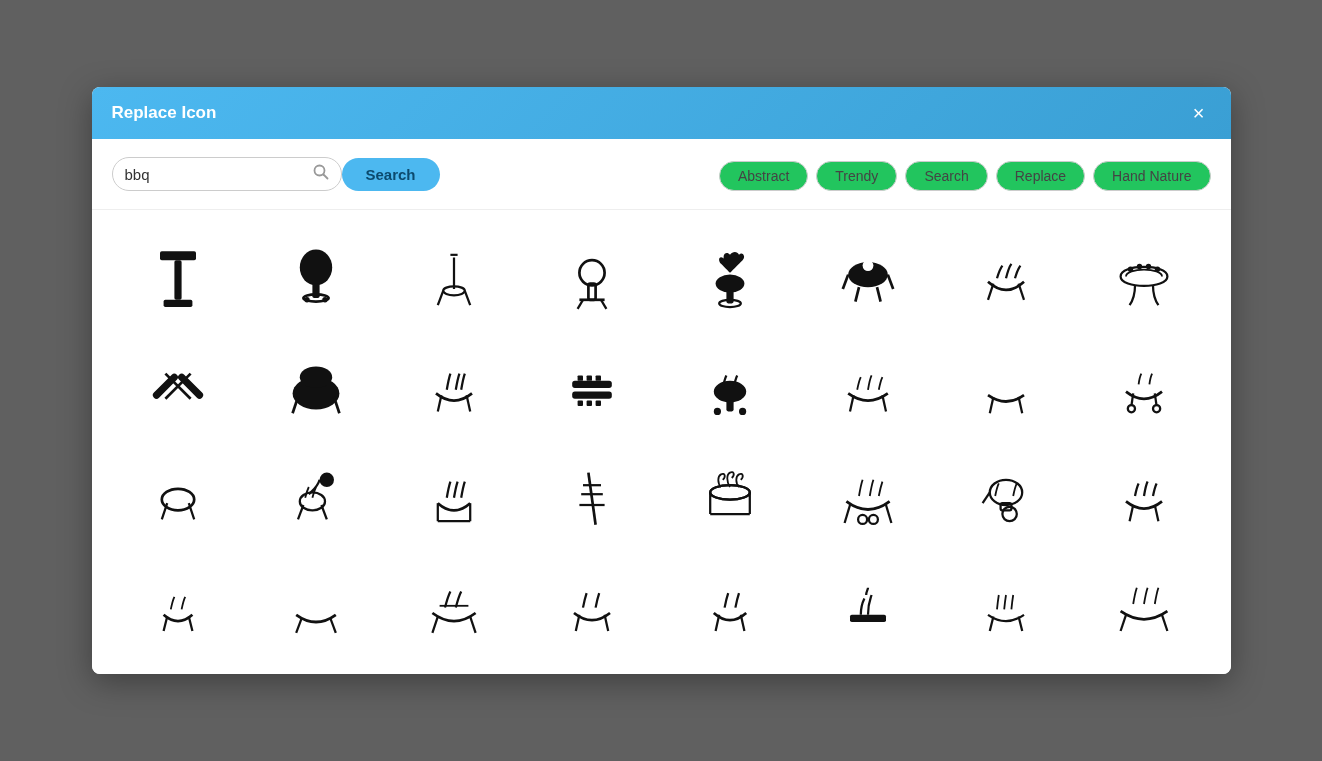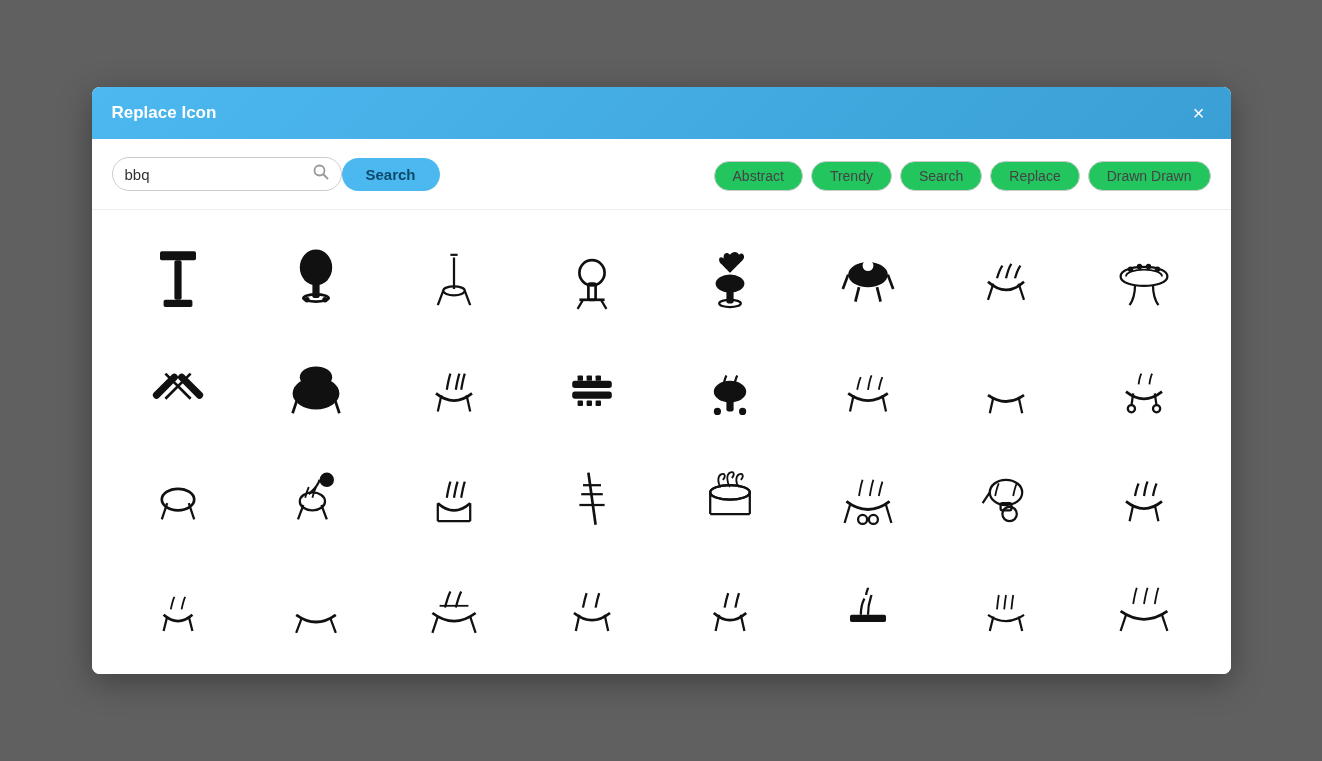--- a/index.html
+++ b/index.html
@@ -147,21 +147,21 @@
           <line x1="10.5" y1="10.5" x2="14.5" y2="14.5" stroke="#999" stroke-width="1.8" stroke-linecap="round"></line>
         </svg>
       </span>
     </div>
     <button class="search-btn">Search</button>
     <div class="tag-filters">
       <button class="tag-btn">Abstract</button>
       <button class="tag-btn">Trendy</button>
       <button class="tag-btn">Search</button>
       <button class="tag-btn">Replace</button>
-      <button class="tag-btn">Drawn Drawn</button>
+      <button class="tag-btn">Hand Nature</button>
     </div>
   </div>
 
   <div class="dialog-body">
     <div class="icon-grid">
 
       <div class="icon-cell">
         <svg viewBox="0 0 80 80">
             <rect x="20" y="8" width="40" height="10" rx="2"></rect>
             <rect x="36" y="18" width="8" height="44" rx="2"></rect>

